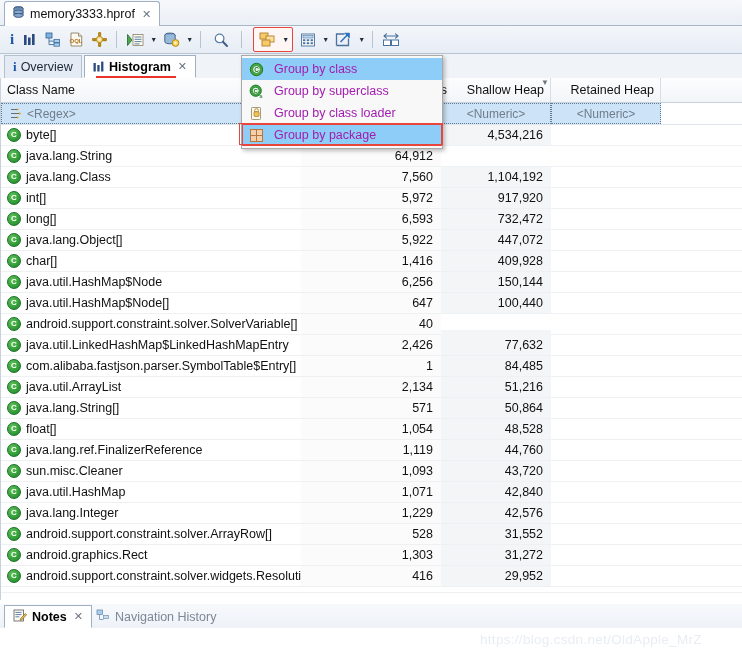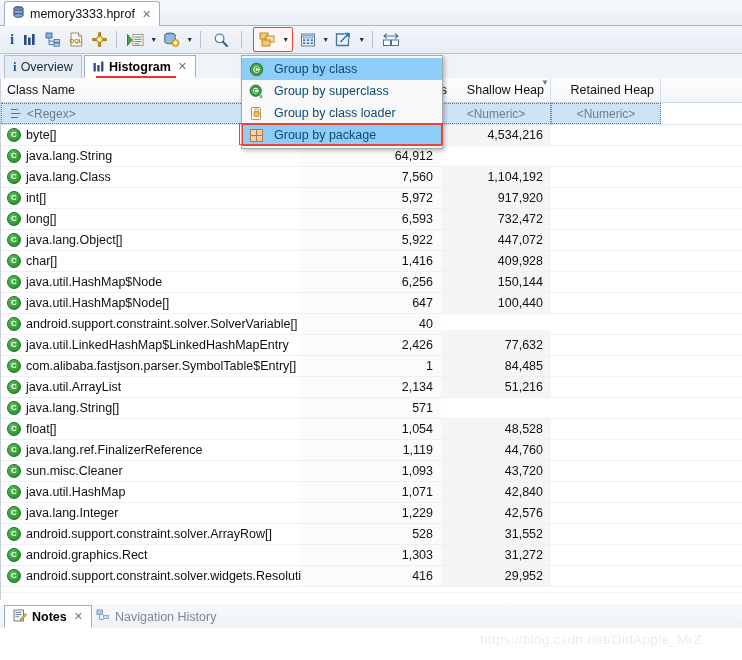--- a/index.html
+++ b/index.html
@@ -129,21 +129,21 @@
 
   
   .menu{
     position:absolute;left:241px;top:55px;width:200px;
     background:#f8f8f8;border:1px solid #a9a9a9;
     box-shadow:2px 2px 4px rgba(0,0,0,.25);
     z-index:40;padding:2px 0;
   }
   .mi{
     height:22px;display:flex;align-items:center;gap:9px;
-    padding:0 8px 0 6px;font-size:12.5px;color:#0c4a6e;box-sizing:border-box;
+    padding:0 8px 0 6px;font-size:12.5px;color:#a21caf;box-sizing:border-box;
   }
   .mi.sel{background:#8ecdf7;}
   .mi.boxed{
     position:relative;background:#8ecdf7;
     outline:1px solid #e8453c;outline-offset:-1px;
   }
   .mi .mico{width:17px;height:17px;flex:none;display:flex;align-items:center;justify-content:center;}
   .menu-redbox{
     position:absolute;left:239px;top:123px;width:204px;height:22px;
     border:1px solid #e8453c;box-sizing:border-box;z-index:41;pointer-events:none;
@@ -501,20 +501,21 @@
           <div class="c-num col-objects" style="left: 300px; width: 140px;">2,134</div>
           <div class="c-num col-shallow" style="left: 440px; width: 110px;">51,216</div>
           <div class="c-num" style="left: 550px; width: 110px;"></div>
         </div>
         <div class="row">
           <div class="c-name">
             <span class="cicon">C</span>
             <span>java.lang.String[]</span>
           </div>
           <div class="c-num col-objects" style="left: 300px; width: 140px;">571</div>
+          <div class="c-num col-shallow" style="left: 440px; width: 110px;">50,864</div>
           <div class="c-num" style="left: 550px; width: 110px;"></div>
         </div>
         <div class="row">
           <div class="c-name">
             <span class="cicon">C</span>
             <span>float[]</span>
           </div>
           <div class="c-num col-objects" style="left: 300px; width: 140px;">1,054</div>
           <div class="c-num col-shallow" style="left: 440px; width: 110px;">48,528</div>
           <div class="c-num" style="left: 550px; width: 110px;"></div>

